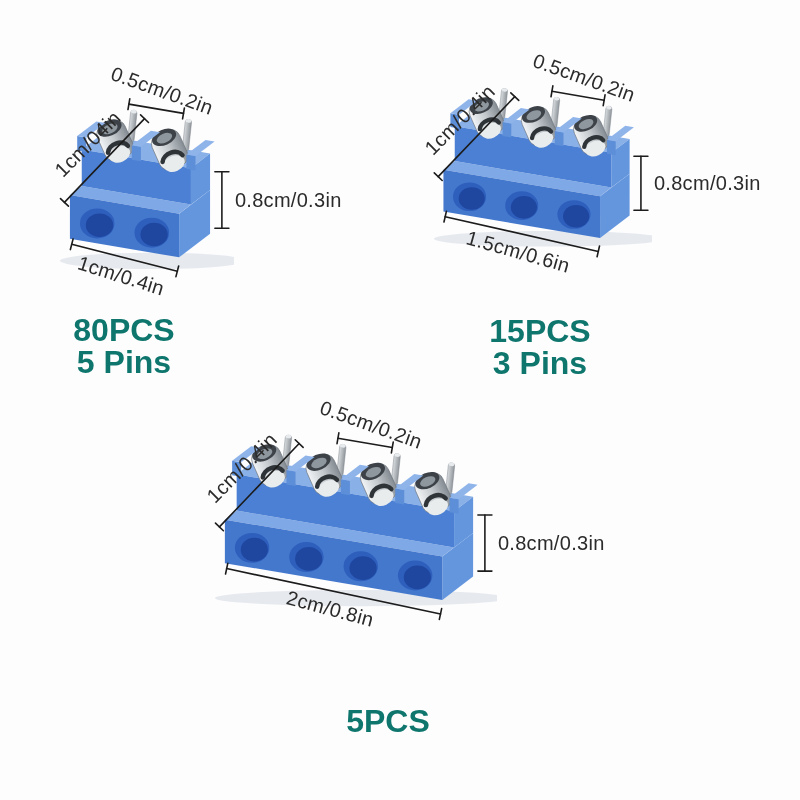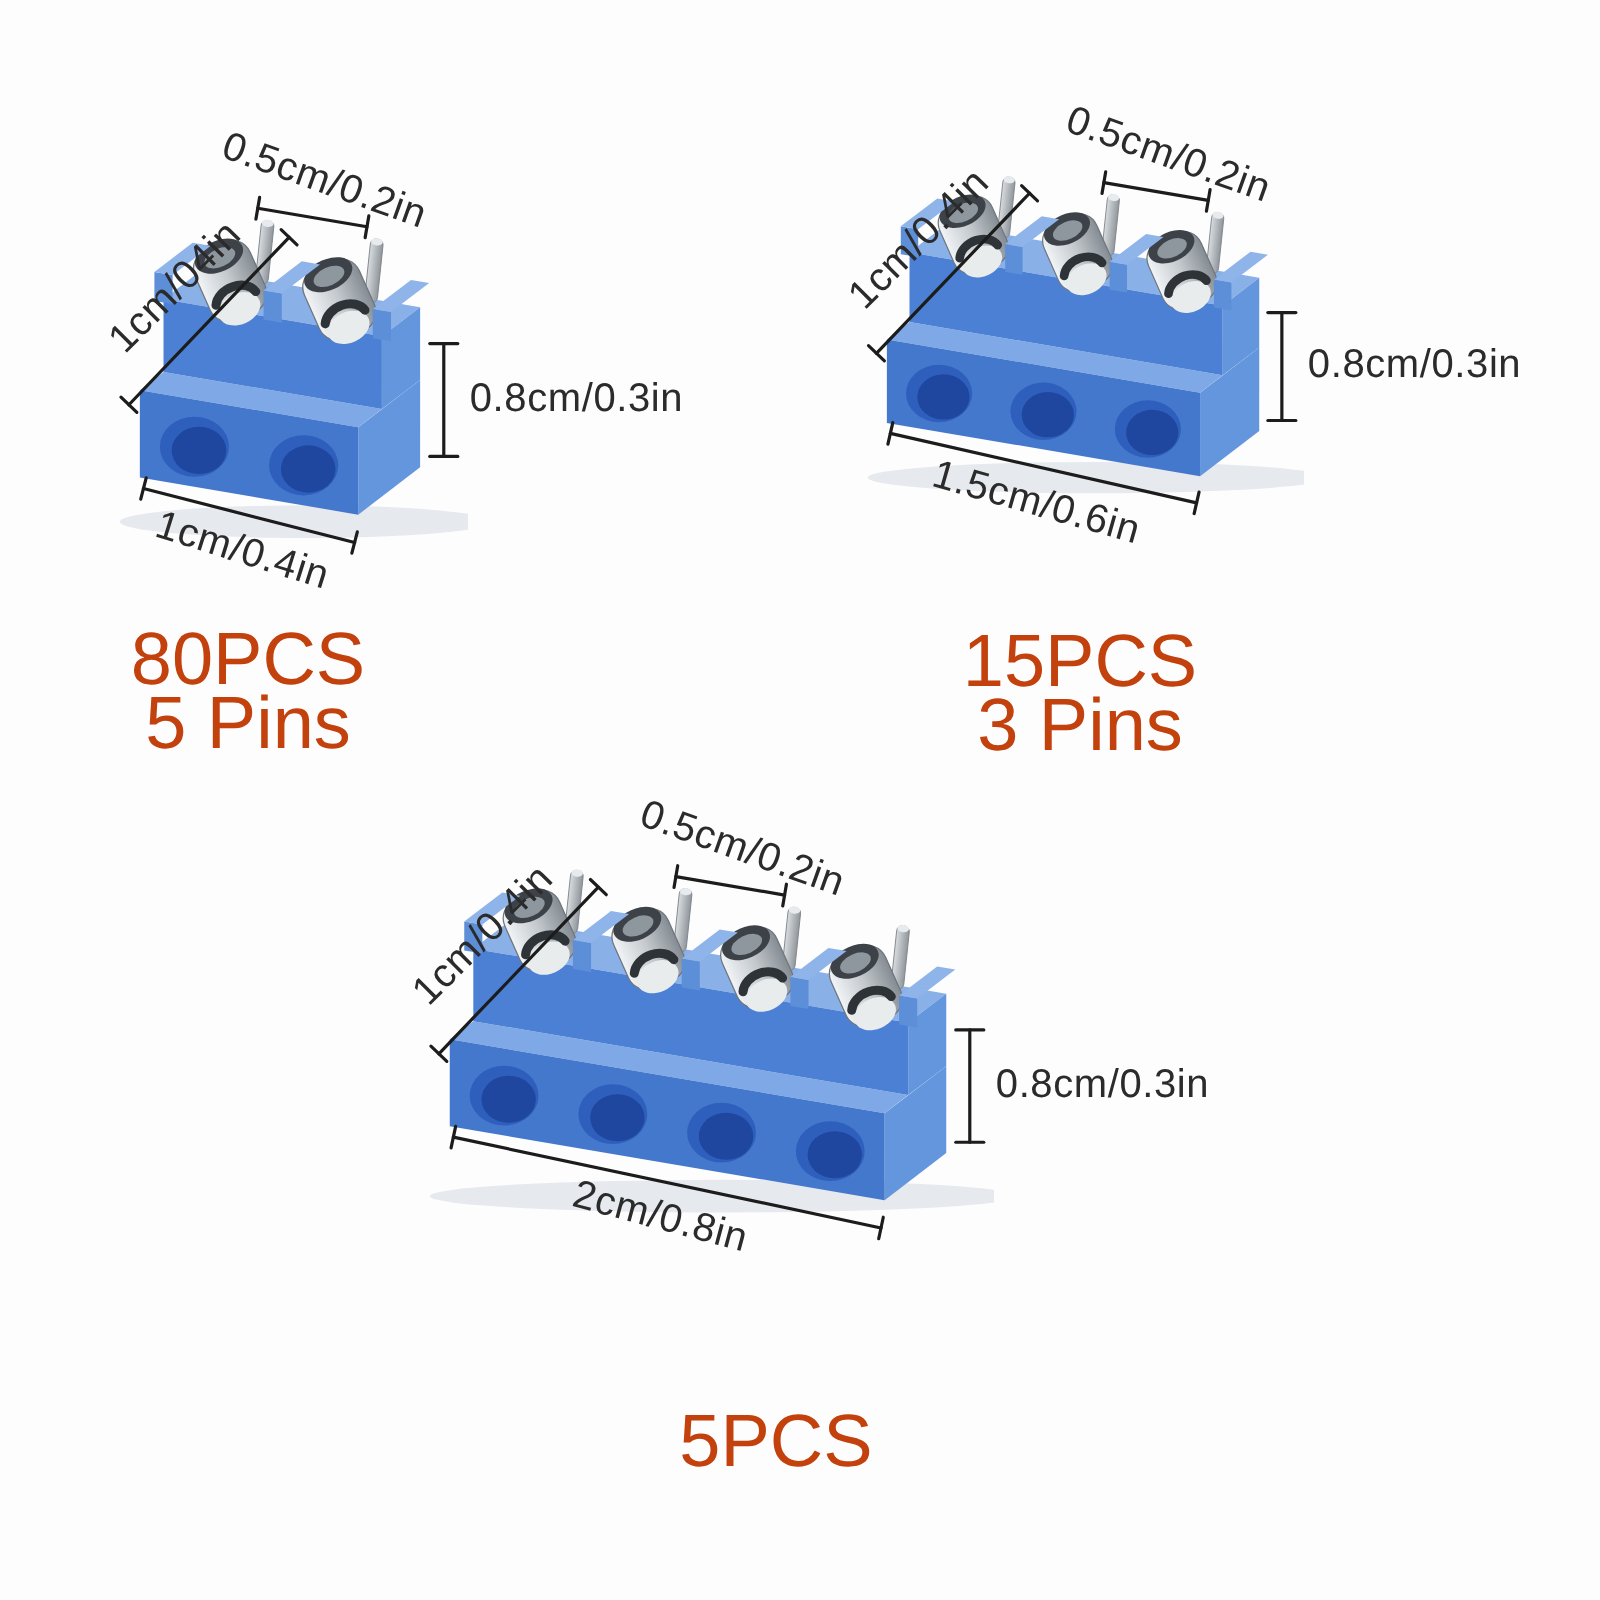--- a/index.html
+++ b/index.html
@@ -17,24 +17,24 @@
     font-size:20px;
     color:#2b2b2b;
     white-space:nowrap;
     letter-spacing:.3px;
     transform:translate(-50%,-50%) rotate(var(--rot,0deg));
   }
   .dim-label.anchor-left{transform:translate(0,-50%) rotate(var(--rot,0deg));}
   .caption{
     position:absolute;
     text-align:center;
-    font-size:37px;
+    font-size:32px;
     line-height:32px;
-    font-weight:400;
-    color:#c2410c;
+    font-weight:700;
+    color:#0f766e;
   }
 </style>
 </head>
 <body>
 
 <div class="canvas">
 
   <div class="fig" style="left:30px;top:70px;width:330px;height:320px;">
     <div class="block-holder">
         <svg xmlns="http://www.w3.org/2000/svg" viewBox="0 0 192 199" width="174.72" height="181.09" style="left: 29px; top: 25px;">

